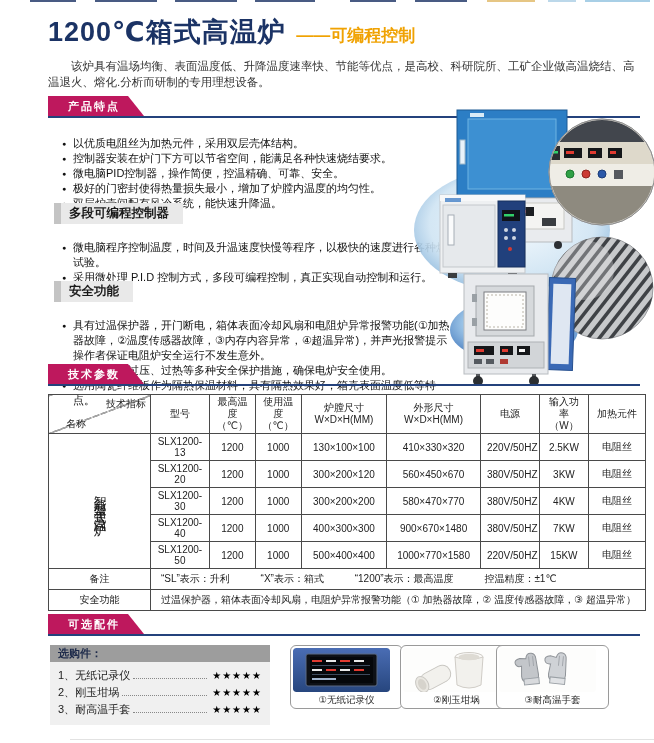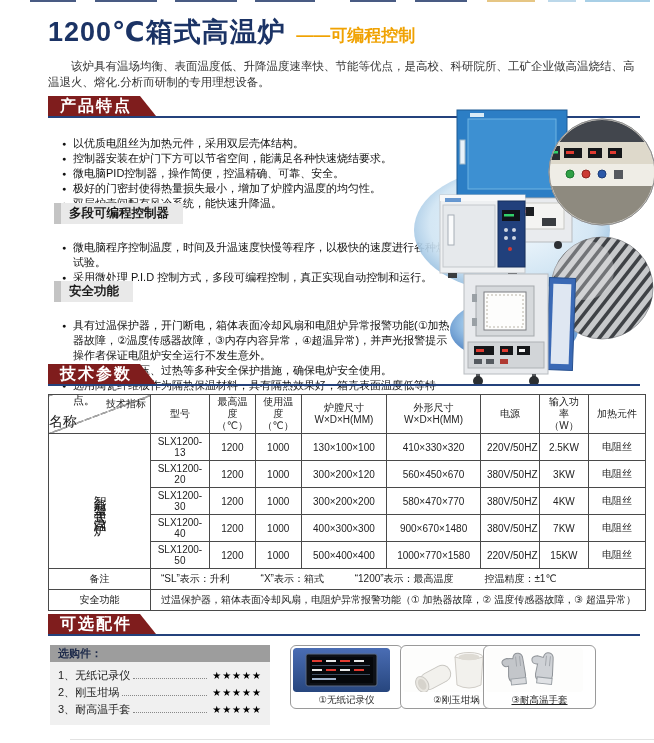--- a/index.html
+++ b/index.html
@@ -9,42 +9,42 @@
   .topstrip{position:absolute;top:0;left:0;width:654px;height:3px;}
   .topstrip span{position:absolute;top:0;height:2px;display:block;}
   
   .header{position:absolute;top:14px;left:48px;white-space:nowrap;}
   .title{display:inline;font-size:27px;font-weight:bold;color:#1b3365;letter-spacing:1px;}
   .subtitle{display:inline;font-size:17px;font-weight:bold;color:#f0a202;margin-left:6px;}
   .intro{position:absolute;top:58px;left:48px;width:592px;font-size:11.5px;line-height:16px;
          color:#333;text-indent:2em;}
   
   .section-bar{position:absolute;left:48px;width:592px;border-bottom:2px solid #24427c;height:20px;}
-  .banner{display:inline-block;background:#7f1d1d;color:#fff;font-size:16px;font-weight:bold;
-          letter-spacing:2px;padding:3px 24px 3px 12px;height:14px;line-height:14px;
+  .banner{display:inline-block;background:#be185d;color:#fff;font-size:11px;font-weight:bold;
+          letter-spacing:2px;padding:3px 24px 3px 20px;height:14px;line-height:14px;
           clip-path:polygon(0 0,calc(100% - 16px) 0,100% 100%,0 100%);}
   
   ul.blist{position:absolute;margin:12px;padding:0;list-style:none;}
   ul.blist li{position:relative;padding-left:11px;font-size:11px;line-height:15px;color:#111;}
   ul.blist li::before{content:"●";position:absolute;left:0;top:0;font-size:7px;line-height:15px;color:#111;}
   
   .subheader{position:absolute;background:#e9e9e9;border-left:7px solid #c4c4c4;
              padding:2px 14px 2px 8px;font-size:12.5px;font-weight:bold;color:#1a1a1a;}
   
   table.specs{position:absolute;top:394px;left:48px;width:598px;border-collapse:collapse;
               table-layout:fixed;font-size:10px;color:#222;}
   table.specs td,table.specs th{border:1px solid #4a4a4a;text-align:center;padding:1px 6px;
               font-weight:normal;overflow:hidden;}
   table.specs tr.hdr{height:30px;}
   table.specs tr.datarow{height:27px;}
   table.specs tr.noterow{height:21px;}
   .corner{position:relative;background:
       linear-gradient(to bottom right,transparent 49.4%,#4a4a4a 49.4%,#4a4a4a 50.6%,transparent 50.6%);}
   .corner .c-top{position:absolute;top:2px;right:4px;font-size:10px;}
-  .corner .c-bottom{position:absolute;bottom:2px;left:0;font-size:14px;}
+  .corner .c-bottom{position:absolute;bottom:2px;left:17px;font-size:10px;}
   .th2{display:block;font-size:10px;line-height:12px;}
   .vcell div{writing-mode:vertical-rl;text-orientation:upright;margin:0 auto;
              font-size:12.5px;letter-spacing:4px;color:#111;}
   .notecell{text-align:left !important;padding-left:10px !important;}
   .notecell span{margin-right:28px;}
   
   .optbox{position:absolute;top:645px;left:50px;width:220px;}
   .optbox-header{background:#9d9d9d;color:#1d2a4a;font-weight:bold;font-size:11px;
                  padding:2px 8px;height:13px;line-height:13px;}
   .optbox-body{background:#f0f0f0;padding:5px 8px 7px 8px;}
@@ -437,21 +437,21 @@
           <ellipse cx="17" cy="28.5" rx="3.8" ry="5.8" fill="#d6d3cc"></ellipse>
         </g>
         <ellipse cx="66" cy="9" rx="14" ry="4.5" fill="#fbfaf8" stroke="#cfccc6"></ellipse>
         <path d="M52 9 L54 37 Q66 43 78 37 L80 9 Q66 14 52 9 Z" fill="#f2f1ed" stroke="#cfccc6"></path>
         <ellipse cx="66" cy="9" rx="10.5" ry="3.2" fill="#dedbd4"></ellipse>
       </svg>
     </div>
     <div class="caption">②刚玉坩埚</div>
   </div>
 
-  <div class="card" style="left:483px;text-decoration:underline;">
+  <div class="card" style="left:496px;">
     <div class="imgwrap">
       <svg width="97" height="44" viewBox="0 0 97 44">
         <rect x="0" y="0" width="97" height="44" fill="#fdfdfc"></rect>
         <g transform="rotate(-6 35 22)">
           <path d="M28 10 q1 -6 6 -5 q4 1 4 6 l1 16 q0 6 -6 6 l-6 0 q-5 0 -5 -6 l1 -10 q-5 1 -6 -3 q-1 -4 5 -5 z" fill="#c3c6ca" stroke="#8f9398"></path>
           <rect x="24" y="30" width="15" height="6" fill="#d8dadd" stroke="#9aa0a5"></rect>
           <path d="M31 8 l0 10 M35 8 l0 10" stroke="#a3a7ac" fill="none"></path>
         </g>
         <g transform="rotate(6 62 22)">
           <path d="M56 10 q1 -6 6 -5 q4 1 4 6 l1 16 q0 6 -6 6 l-6 0 q-5 0 -5 -6 l1 -10 q-5 1 -6 -3 q-1 -4 5 -5 z" fill="#cfd2d6" stroke="#8f9398"></path>

